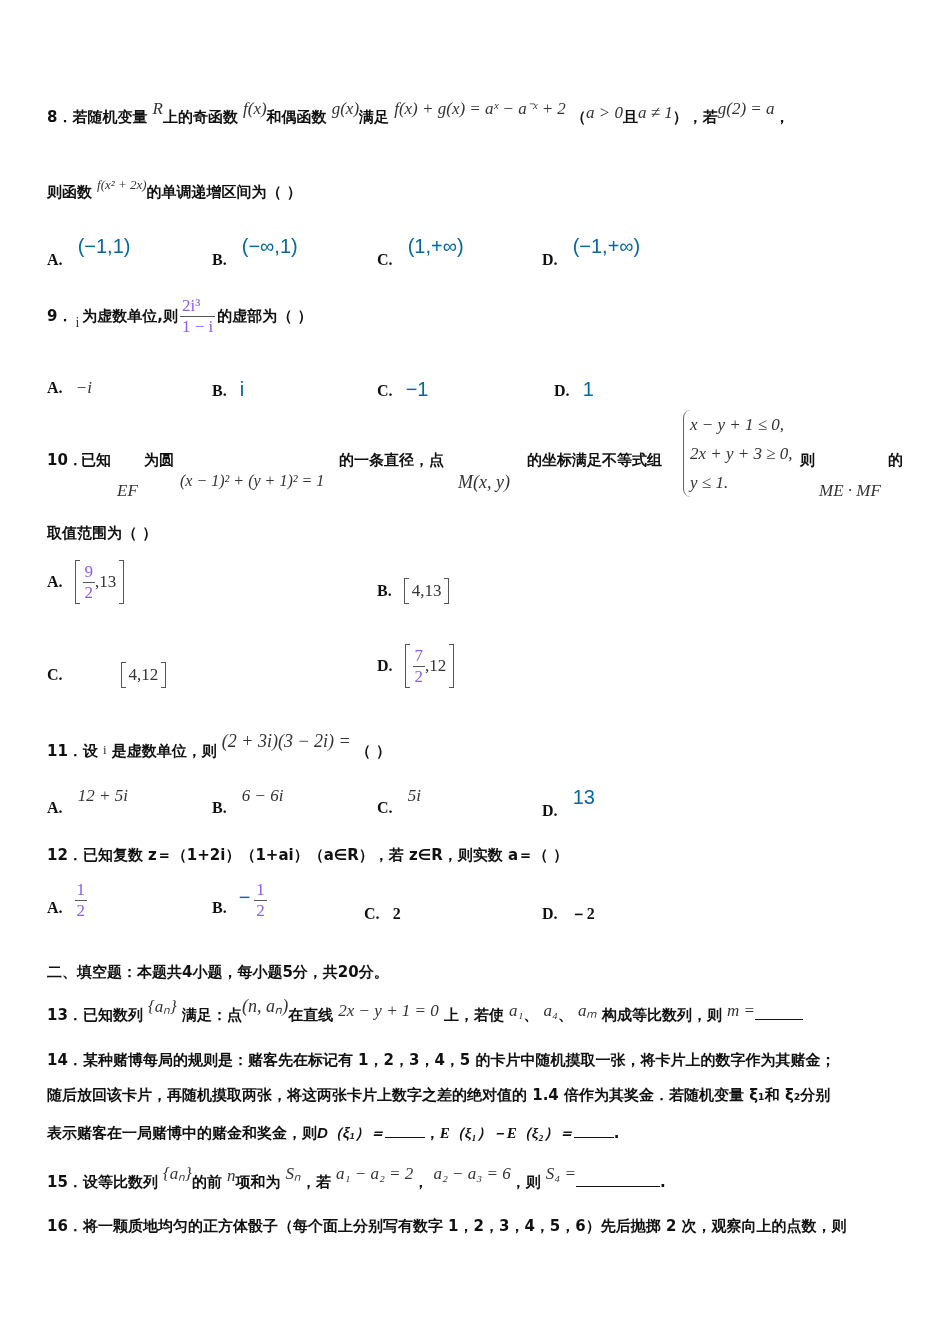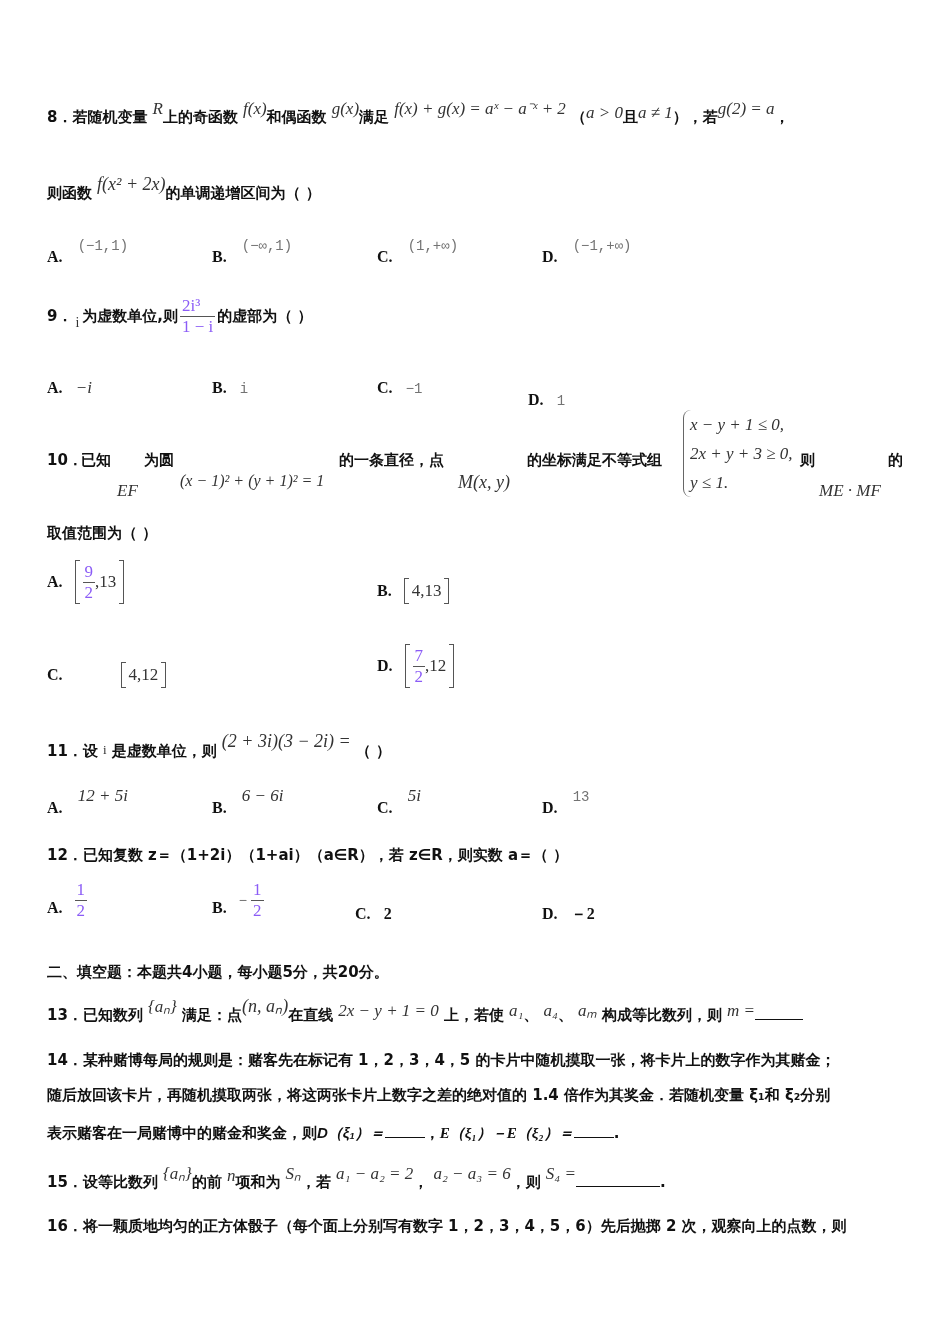--- a/index.html
+++ b/index.html
@@ -3,21 +3,21 @@
 <meta charset="utf-8">
 <style>
   html, body { margin: 0; padding: 0; background: #ffffff; }
   body { width: 950px; height: 1344px; position: relative; overflow: hidden;
          font-family: "DejaVu Sans", sans-serif; color: #111; }
   .abs { position: absolute; white-space: nowrap; }
   .cn { font-family: "DejaVu Sans", sans-serif; font-weight: bold; font-size: 15px; }
   .m { font-family: "Liberation Serif", serif; font-weight: normal; font-size: 17px; color: #333; }
   .mi { font-family: "Liberation Serif", serif; font-style: italic; font-weight: normal; font-size: 17px; color: #333; }
   .lbl { font-family: "Liberation Serif", serif; font-weight: bold; font-size: 16px; }
-  .opt { font-family: Liberation Mono, monospace; font-size: 14px; color: #737373; }
+  .opt { font-family: Liberation Sans, sans-serif; font-size: 20px; color: #0369a1; }
   .frac { display: inline-block; text-align: left; vertical-align: middle; font-family: "Liberation Serif", serif; font-size: 17px; color:#8b5cf6; }
   .frac .num { display: block; border-bottom: 1px solid #555; padding: 0 2px; line-height: 20px; }
   .frac .den { display: block; line-height: 20px; padding: 0 2px; }
   .brk { display:inline-flex; align-items:center; font-family:"Liberation Serif", serif; font-size:17px; color:#333; }
   .brk .lb, .brk .rb { display:inline-block; width:4px; border-top:1px solid #555; border-bottom:1px solid #555; }
   .brk .lb { border-left:1px solid #555; margin-right:3px; }
   .brk .rb { border-right:1px solid #555; margin-left:3px; }
   .blank { display:inline-block; border-bottom:1px solid #111; vertical-align: baseline; }
   .system { display:inline-block; border-left: 1px solid #666; border-radius: 8px 0 0 8px; padding-left: 6px;
             font-family: "Liberation Serif", serif; font-size: 17px; color:#333; line-height: 29px; }
@@ -29,21 +29,21 @@
   <span class="cn">8．</span><span class="cn">若随机变量</span>
   <span class="mi" style="position:relative; top:-8px;">R</span><span class="cn">上的奇函数</span>
   <span class="mi" style="position:relative; top:-8px;font-style:italic;">f(x)</span><span class="cn">和偶函数</span>
   <span class="mi" style="position:relative; top:-8px;">g(x)</span><span class="cn">满足</span>
   <span class="mi" style="position:relative; top:-8px;">f(x) + g(x) = aˣ − a⁻ˣ + 2</span>
   <span class="cn">（</span><span class="mi" style="position:relative; top:-4px;">a &gt; 0</span><span class="cn">且</span><span class="mi" style="position:relative; top:-4px;">a ≠ 1</span><span class="cn">），若</span><span class="mi" style="position:relative; top:-8px;">g(2) = a</span><span class="cn">，</span>
 </div>
 
 <div class="abs" style="left:47px; top:182px;">
   <span class="cn">则函数</span>
-  <span class="mi" style="position:relative; top:-8px; font-size:18px;">f(x² + 2x)</span><span class="cn">的单调递增区间为（    ）</span>
+  <span class="mi" style="position:relative; top:-8px; font-size:13px;">f(x² + 2x)</span><span class="cn">的单调递增区间为（    ）</span>
 </div>
 
 <div>
   <div class="abs" style="left:47px; top:235px;">
     <span class="lbl" style="position:relative; top:12px;">A.</span>
     <span class="opt" style="margin-left:10px;">(−1,1)</span>
   </div>
   <div class="abs" style="left:212px; top:235px;">
     <span class="lbl" style="position:relative; top:12px;">B.</span>
     <span class="opt" style="margin-left:10px;">(−∞,1)</span>
@@ -75,21 +75,21 @@
     <span class="mi" style="margin-left:8px;">−i</span>
   </div>
   <div class="abs" style="left:212px; top:378px;">
     <span class="lbl">B.</span>
     <span class="opt" style="margin-left:8px;">i</span>
   </div>
   <div class="abs" style="left:377px; top:378px;">
     <span class="lbl">C.</span>
     <span class="opt" style="margin-left:8px;">−1</span>
   </div>
-  <div class="abs" style="left:528px; top:378px;margin-top:12px;">
+  <div class="abs" style="left:554px; top:378px;">
     <span class="lbl">D.</span>
     <span class="opt" style="margin-left:8px;">1</span>
   </div>
 </div>
 
 <div>
   <span class="abs cn" style="left:47px; top:451px;">10．</span>
   <span class="abs cn" style="left:81px; top:451px;">已知</span>
   <span class="abs mi" style="left:117px; top:481px;">EF</span>
   <span class="abs cn" style="left:144px; top:451px;">为圆</span>
@@ -191,21 +191,21 @@
     </span>
   </div>
   <div class="abs" style="left:212px; top:880px; display:flex; align-items:flex-end;">
     <span class="lbl" style="margin-bottom:4px;">B.</span>
     <span class="opt" style="margin-left:12px; margin-bottom:12px;">−</span>
     <span class="frac" style="margin-left:4px;">
       <span class="num">1</span>
       <span class="den">2</span>
     </span>
   </div>
-  <div class="abs" style="left:355px; top:904px;">
+  <div class="abs" style="left:364px; top:904px;">
     <span class="lbl">C.</span>
     <span class="lbl" style="margin-left:8px;">2</span>
   </div>
   <div class="abs" style="left:542px; top:904px;">
     <span class="lbl">D.</span>
     <span class="lbl" style="margin-left:8px;">－2</span>
   </div>
 </div>
 
 <div class="abs cn" style="left:47px; top:963px;">二、填空题：本题共4小题，每小题5分，共20分。</div>

